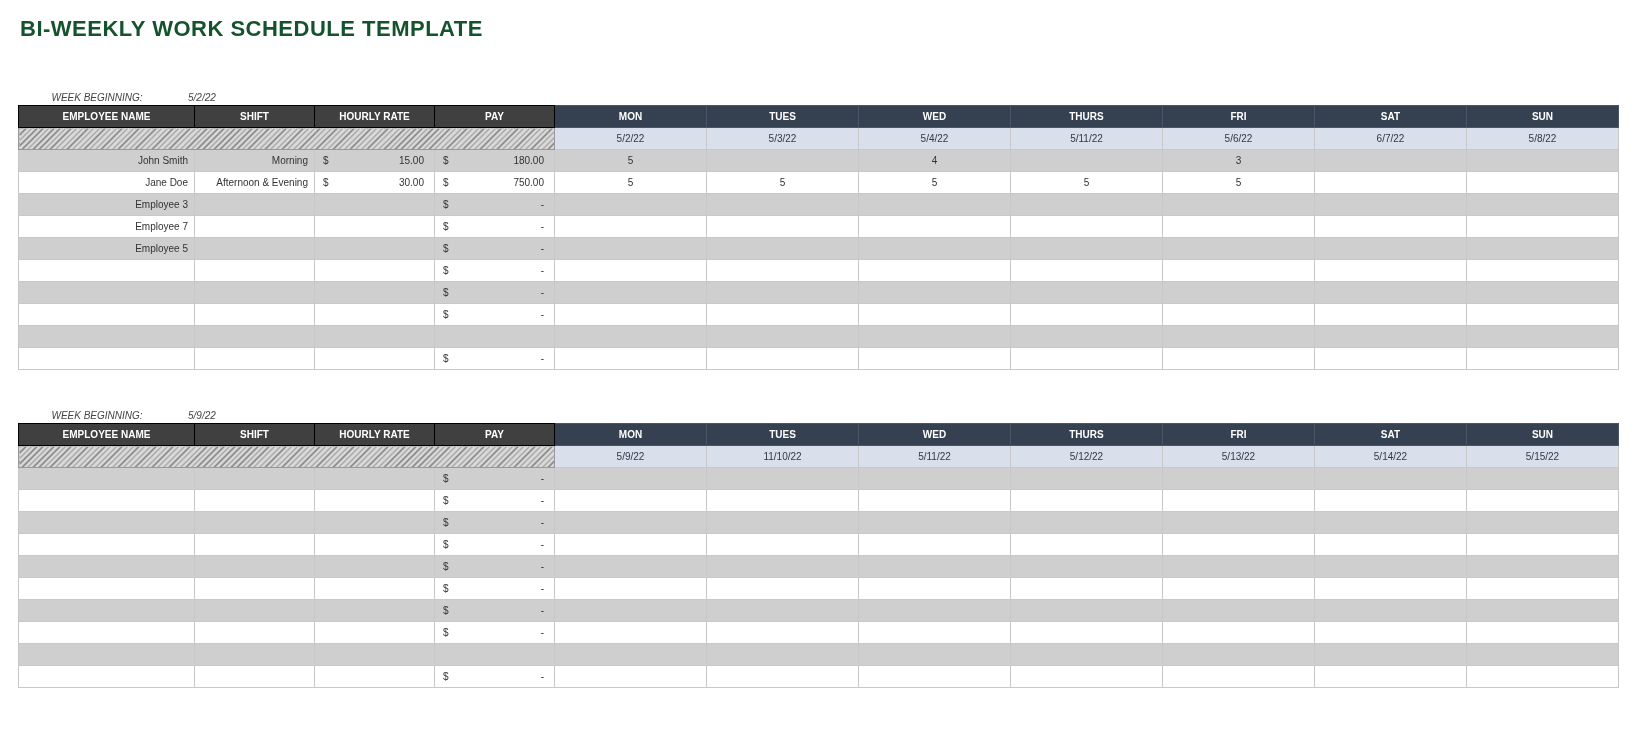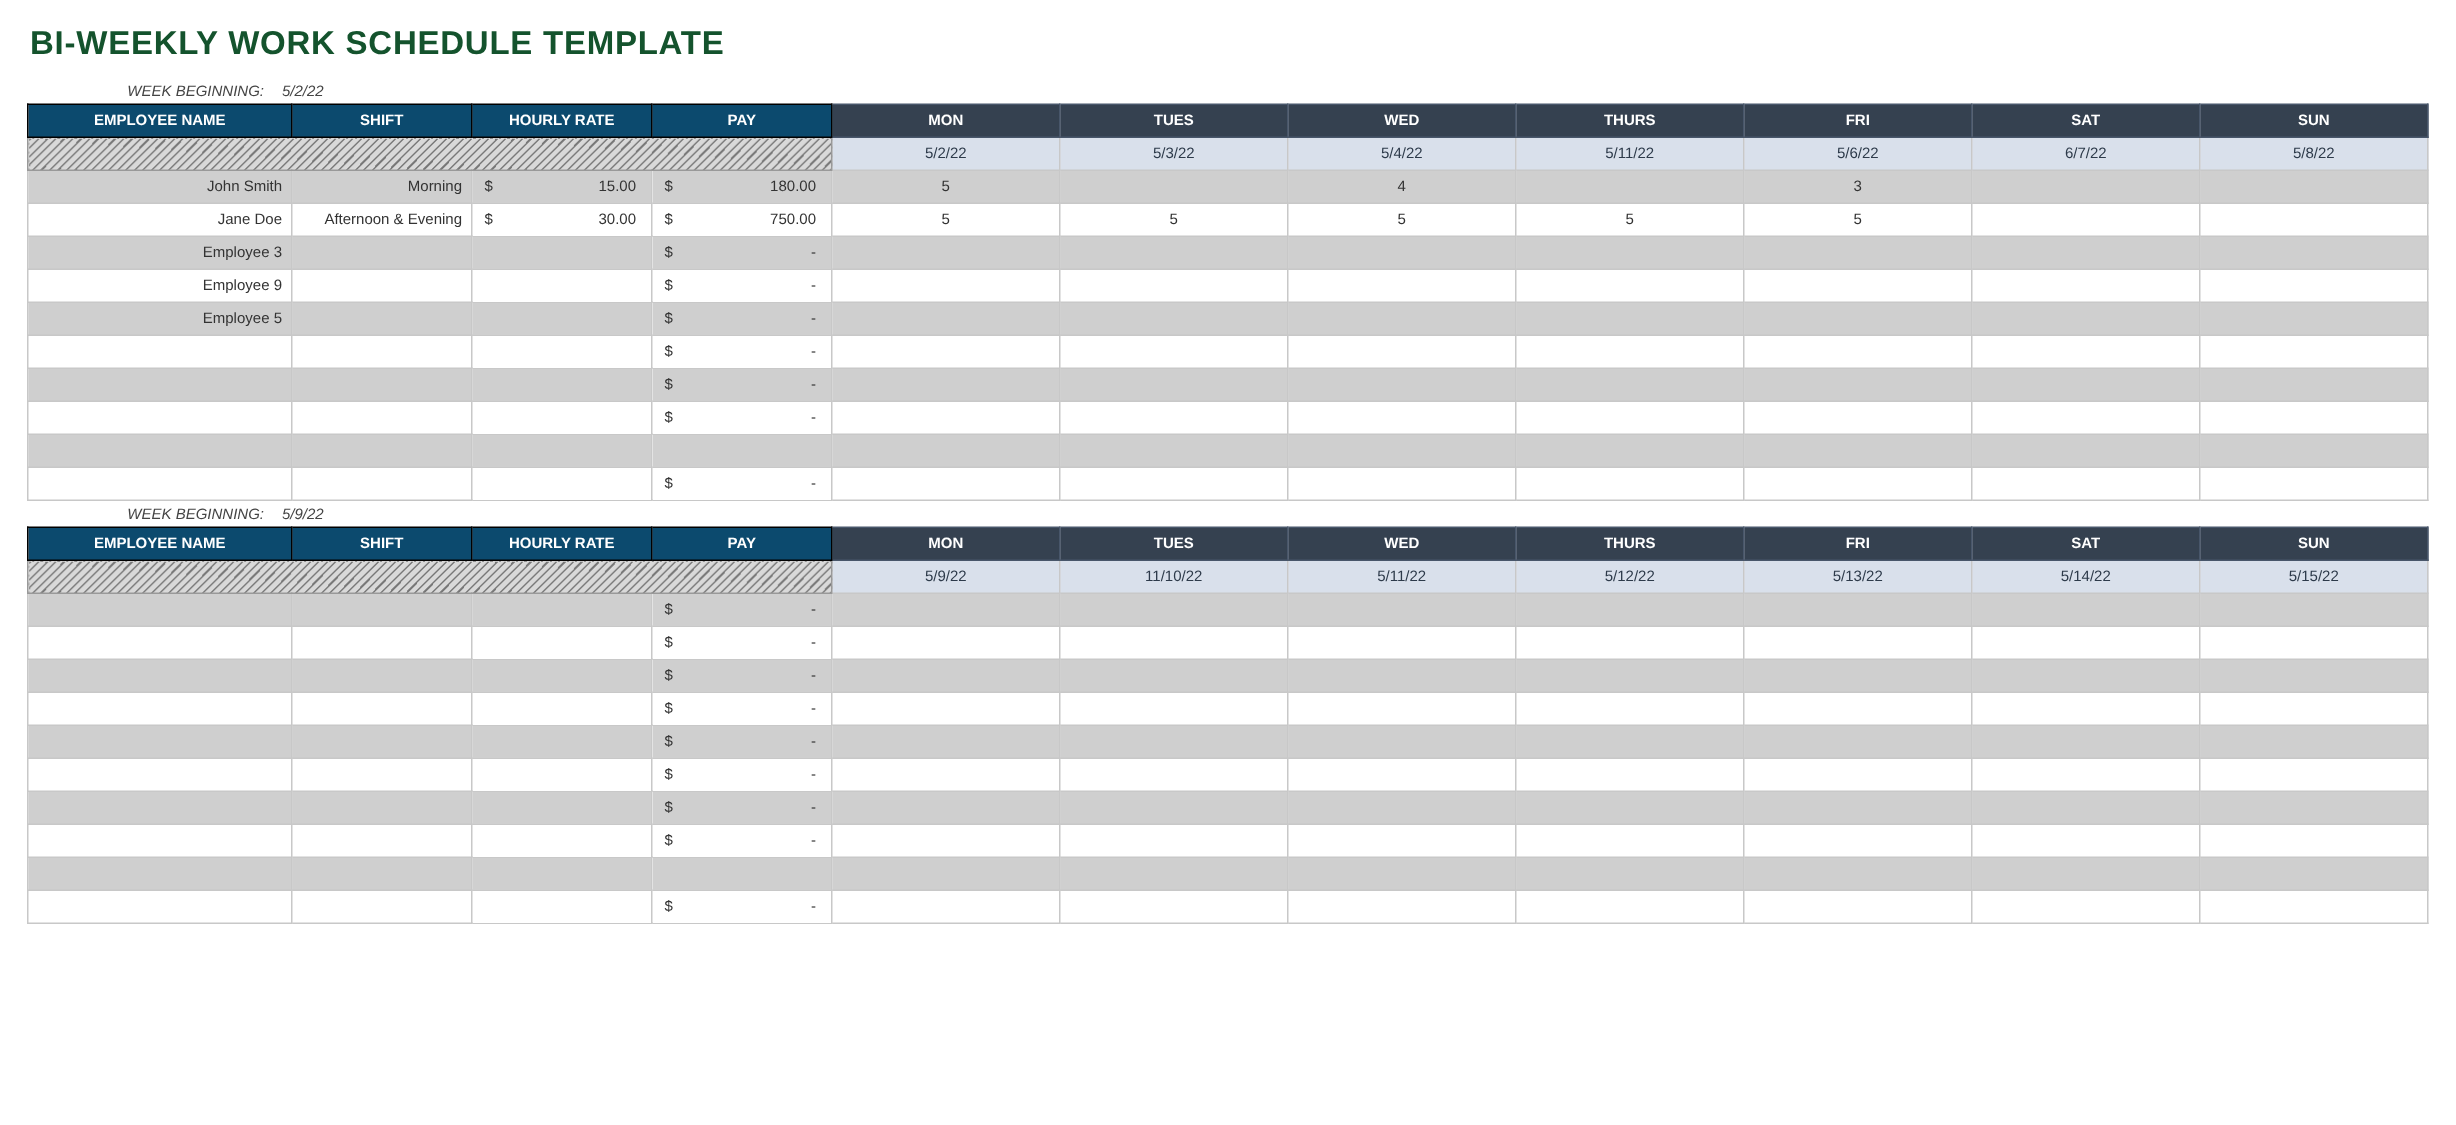--- a/index.html
+++ b/index.html
@@ -18,34 +18,34 @@
     color: #14532d;
     text-transform: uppercase;
     padding: 2px 0 14px 2px;
   }
   .week-beg {
     font-size: 10px;
     font-style: italic;
     color: #444;
     padding: 0 0 2px 0;
   }
-  .week-beg .lbl { display:inline-block; width:170px; text-align:right; padding-right:12px;}
+  .week-beg .lbl { display:inline-block; width:170px; text-align:center; padding-right:12px;margin-top:36px;}
   table.schedule {
     width: 100%;
     border-collapse: collapse;
     table-layout: fixed;
   }
   col.c-name   { width: 11%; }
   col.c-shift  { width: 7.5%; }
   col.c-rate   { width: 7.5%; }
   col.c-pay    { width: 7.5%; }
   col.c-day    { width: 9.5%; }
 
   th.blk {
-    background: #0c4a6e; color:#fff; font-weight:700; font-size:10px;
+    background: #404040; color:#fff; font-weight:700; font-size:10px;
     text-align:center; padding:5px 4px; border:1px solid #000;
     text-transform: uppercase;
   }
   th.nav {
     background:#354150; color:#fff; font-weight:700; font-size:10px;
     padding:5px 4px; border:1px solid #48566a;
     text-transform: uppercase;
   }
   td { border:1px solid #c8c8c8; height:22px; padding:0 6px; font-size:10px; }
   td.hatch {
@@ -142,21 +142,21 @@
           <td class="data pay"><span class="cur">$</span>-</td>
           <td class="data day"></td>
           <td class="data day"></td>
           <td class="data day"></td>
           <td class="data day"></td>
           <td class="data day"></td>
           <td class="data day"></td>
           <td class="data day"></td>
         </tr>
         <tr class="even">
-          <td class="data name">Employee 9</td>
+          <td class="data name">Employee 7</td>
           <td class="data shift"></td>
           <td class="data rate"></td>
           <td class="data pay"><span class="cur">$</span>-</td>
           <td class="data day"></td>
           <td class="data day"></td>
           <td class="data day"></td>
           <td class="data day"></td>
           <td class="data day"></td>
           <td class="data day"></td>
           <td class="data day"></td>

